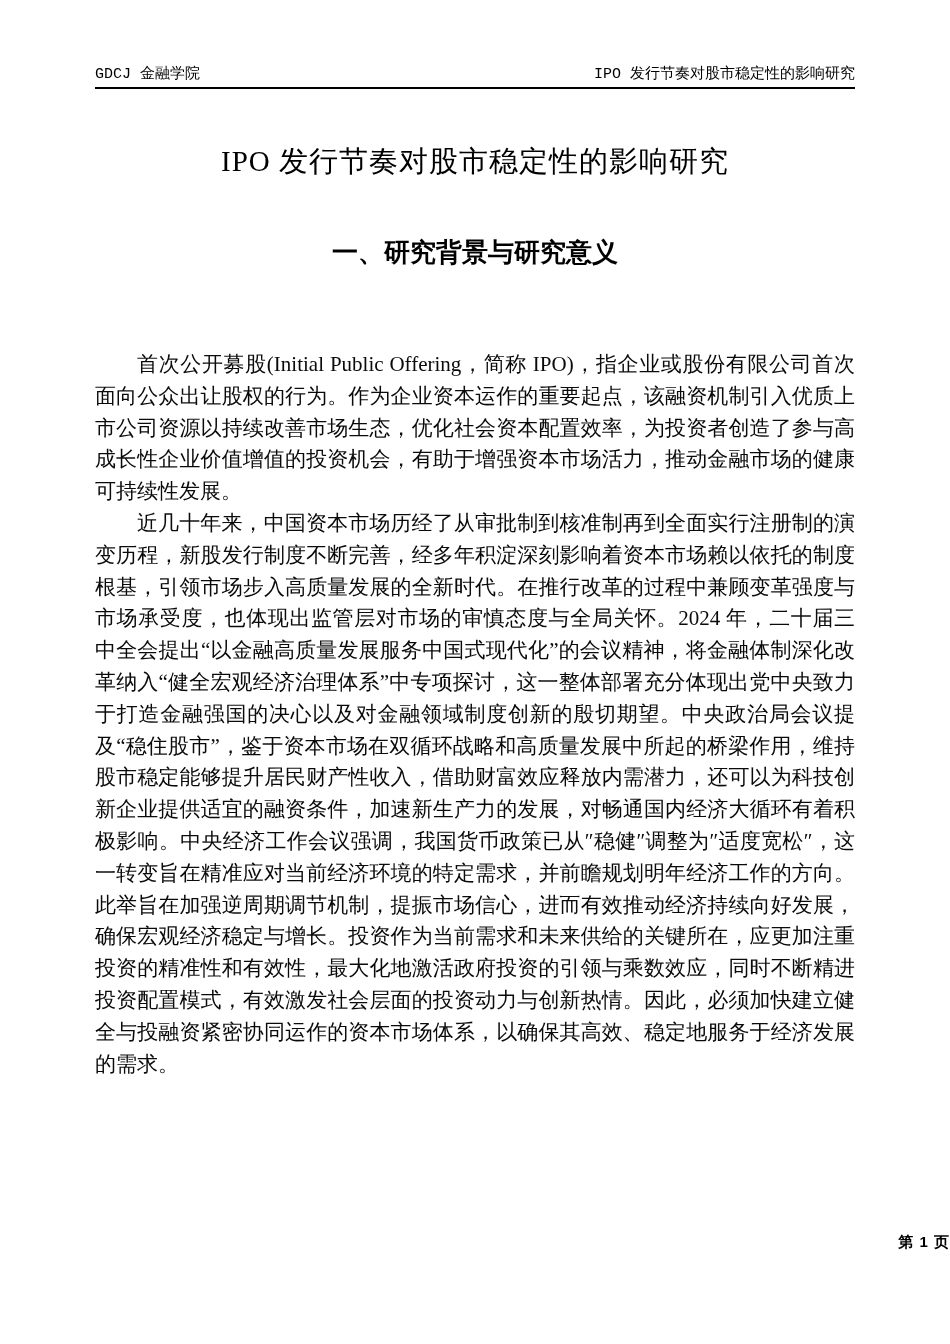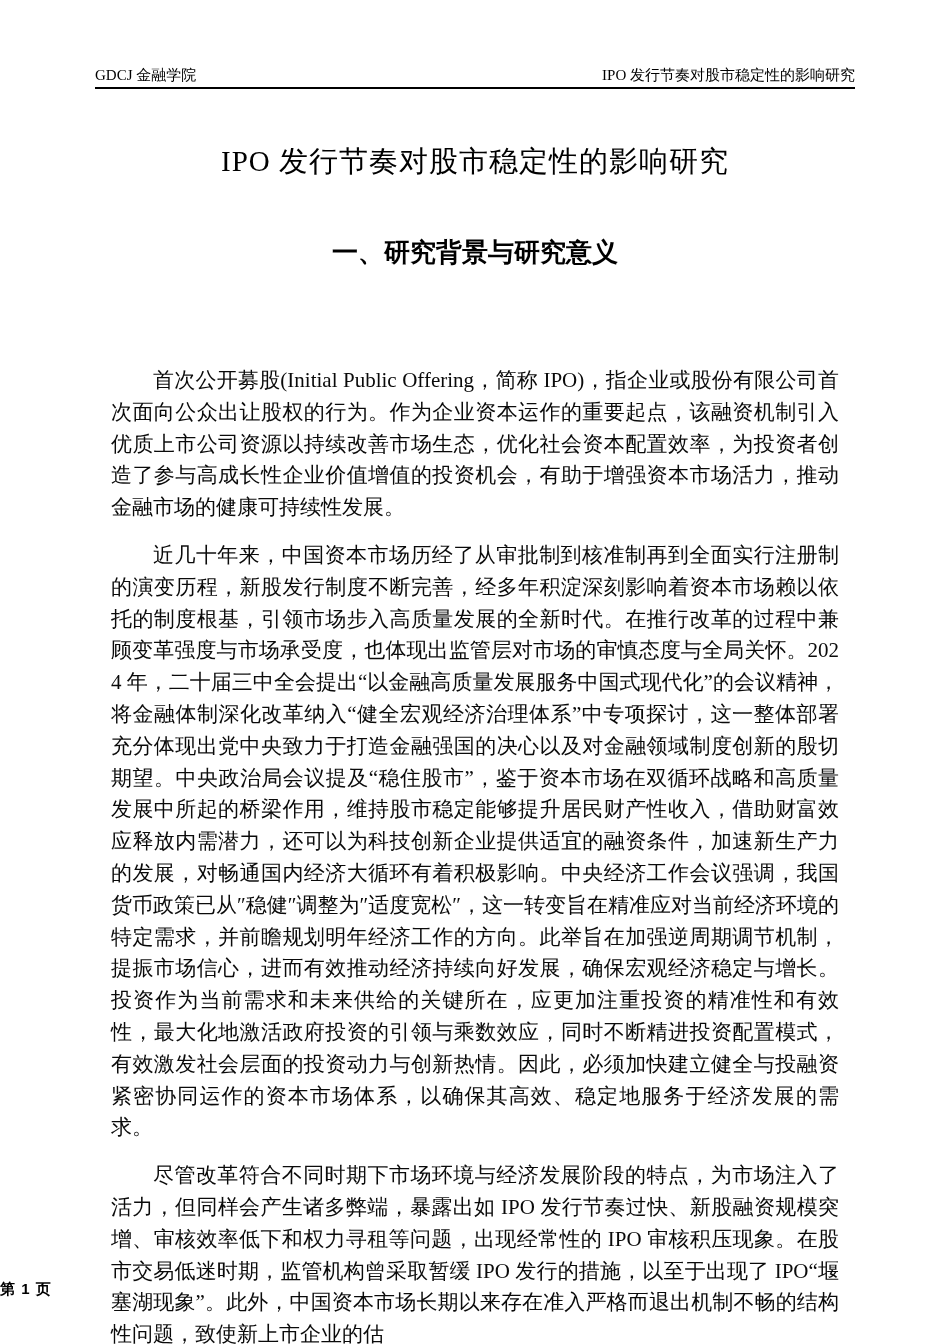--- a/index.html
+++ b/index.html
@@ -18,21 +18,21 @@
   }
   .header {
     position: absolute;
     left: 95px;
     width: 760px;
     top: 60px;
     height: 24px;
     display: flex;
     justify-content: space-between;
     align-items: flex-end;
-    font-family: Liberation Serif, serif;
+    font-family: Liberation Mono, monospace;
     font-size: 15px;
     line-height: 1.2;
     color: #000000;
   }
   .header-rule {
     position: absolute;
     left: 95px;
     width: 760px;
     top: 87px;
     height: 0;
@@ -81,35 +81,34 @@
     position: absolute;
     top: 349px;
     left: 95px;
     width: 760px;
     font-size: 21px;
     line-height: 31.8px;
     text-align: justify;
     color: #0a0a0a;
   }
   .body-text p {
-    margin: 16px;
+    margin: 0;
     text-indent: 2em;
     word-break: break-all;
   }
   .footer {
     position: absolute;
     top: 1233px;
     left: 0;
     width: 100%;
-    text-align: left;
+    text-align: right;
     font-family: "Liberation Sans", "DejaVu Sans", sans-serif;
     font-weight: 700;
     font-size: 15px;
     letter-spacing: 1px;
-    margin-top: 47px;
   }
 </style>
 </head>
 <body>
 
 <div class="page">
 
   <div class="header">
     <span class="header-left">GDCJ 金融学院</span>
     <span class="header-right">IPO 发行节奏对股市稳定性的影响研究</span>
@@ -118,20 +117,19 @@
   <div class="header-rule"></div>
 
   <h1 class="doc-title">IPO 发行节奏对股市稳定性的影响研究</h1>
 
   <h2 class="section-heading">一、研究背景与研究意义</h2>
 
 
   <div class="body-text">
     <p>首次公开募股(Initial Public Offering，简称 IPO)，指企业或股份有限公司首次面向公众出让股权的行为。作为企业资本运作的重要起点，该融资机制引入优质上市公司资源以持续改善市场生态，优化社会资本配置效率，为投资者创造了参与高成长性企业价值增值的投资机会，有助于增强资本市场活力，推动金融市场的健康可持续性发展。</p>
     <p>近几十年来，中国资本市场历经了从审批制到核准制再到全面实行注册制的演变历程，新股发行制度不断完善，经多年积淀深刻影响着资本市场赖以依托的制度根基，引领市场步入高质量发展的全新时代。在推行改革的过程中兼顾变革强度与市场承受度，也体现出监管层对市场的审慎态度与全局关怀。2024 年，二十届三中全会提出“以金融高质量发展服务中国式现代化”的会议精神，将金融体制深化改革纳入“健全宏观经济治理体系”中专项探讨，这一整体部署充分体现出党中央致力于打造金融强国的决心以及对金融领域制度创新的殷切期望。中央政治局会议提及“稳住股市”，鉴于资本市场在双循环战略和高质量发展中所起的桥梁作用，维持股市稳定能够提升居民财产性收入，借助财富效应释放内需潜力，还可以为科技创新企业提供适宜的融资条件，加速新生产力的发展，对畅通国内经济大循环有着积极影响。中央经济工作会议强调，我国货币政策已从″稳健″调整为″适度宽松″，这一转变旨在精准应对当前经济环境的特定需求，并前瞻规划明年经济工作的方向。此举旨在加强逆周期调节机制，提振市场信心，进而有效推动经济持续向好发展，确保宏观经济稳定与增长。投资作为当前需求和未来供给的关键所在，应更加注重投资的精准性和有效性，最大化地激活政府投资的引领与乘数效应，同时不断精进投资配置模式，有效激发社会层面的投资动力与创新热情。因此，必须加快建立健全与投融资紧密协同运作的资本市场体系，以确保其高效、稳定地服务于经济发展的需求。</p>
-    <p>尽管改革符合不同时期下市场环境与经济发展阶段的特点，为市场注入了活力，但同样会产生诸多弊端，暴露出如 IPO 发行节奏过快、新股融资规模突增、审核效率低下和权力寻租等问题，出现经常性的 IPO 审核积压现象。在股市交易低迷时期，监管机构曾采取暂缓 IPO 发行的措施，以至于出现了 IPO“堰塞湖现象”。此外，中国资本市场长期以来存在准入严格而退出机制不畅的结构性问题，致使新上市企业的估</p>
   </div>
 
   <div class="footer">
     <span>第 1 页</span>
   </div>
 
 </div>
 
 </body></html>

